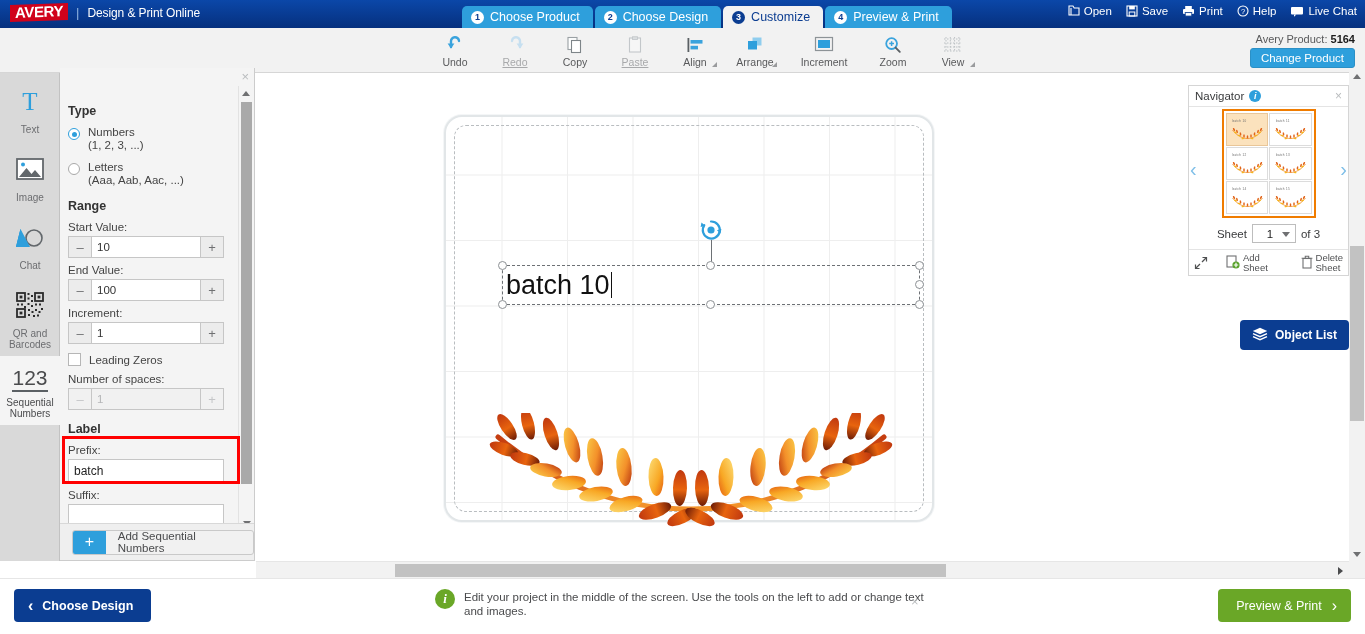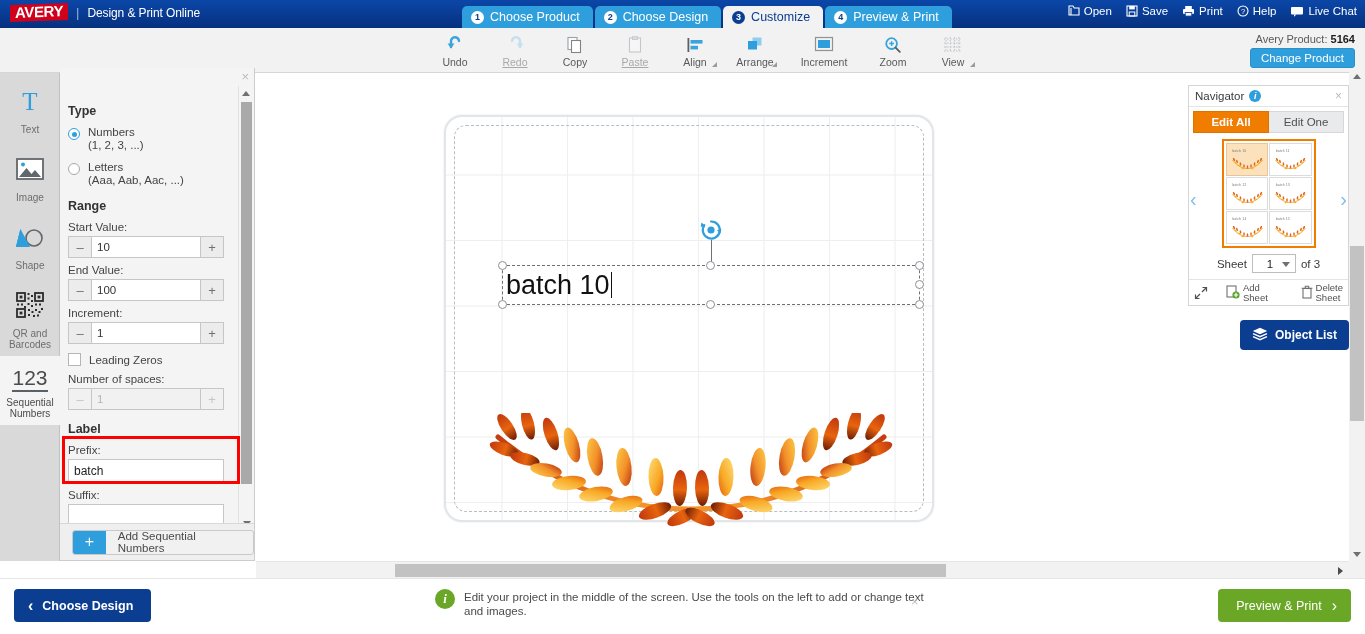--- a/index.html
+++ b/index.html
@@ -575,21 +575,21 @@
 
     <div class="rail-item">
       <div class="rail-ico">
         <svg width="32" height="24" viewBox="0 0 32 24">
             <circle cx="20" cy="13" r="8" fill="none" stroke="#62676b" stroke-width="1.6"></circle>
             <path d="M11 22L2 22 6.5 4z" fill="#2e9fdc"></path>
             <path d="M11 22L2 22 6.5 4z" fill="#2e9fdc"></path>
             <path d="M6.5 4L16 22H2z" fill="#2e9fdc"></path>
           </svg>
       </div>
-      <div class="rlabel">Shape</div>
+      <div class="rlabel">Chat</div>
     </div>
 
     <div class="rail-item">
       <div class="rail-ico">
         <svg width="28" height="26" viewBox="0 0 28 26">
           <rect x="1" y="1" width="8" height="8" fill="none" stroke="#2b2b2b" stroke-width="1.8"></rect>
           <rect x="3.6" y="3.6" width="2.8" height="2.8" fill="#2b2b2b"></rect>
           <rect x="19" y="1" width="8" height="8" fill="none" stroke="#2b2b2b" stroke-width="1.8"></rect>
           <rect x="21.6" y="3.6" width="2.8" height="2.8" fill="#2b2b2b"></rect>
           <rect x="1" y="17" width="8" height="8" fill="none" stroke="#2b2b2b" stroke-width="1.8"></rect>
@@ -849,24 +849,20 @@
       </div>
   </div>
 
   <div class="navigator">
     <div class="nav-head">
       <span class="nav-title">Navigator</span>
       <span class="info-dot">i</span>
       <span class="nav-close">×</span>
     </div>
 
-    <div class="nav-tabs">
-      <div class="nav-tab on">Edit All</div>
-      <div class="nav-tab off">Edit One</div>
-    </div>
 
     <div class="nav-body">
       <div class="nav-arrow l">‹</div>
       <div class="nav-arrow r">›</div>
 
       <div class="sheet-grid">
         <div class="thumb-cell sel">
           <span class="thumb-txt">batch 10</span>
           <svg class="thumb-laurel" viewBox="0 0 70 26">
               <path d="M5 4 C14 15 24 21 35 21 C46 21 56 15 65 4" fill="none" stroke="#ef8b1f" stroke-width="1.6"></path>

